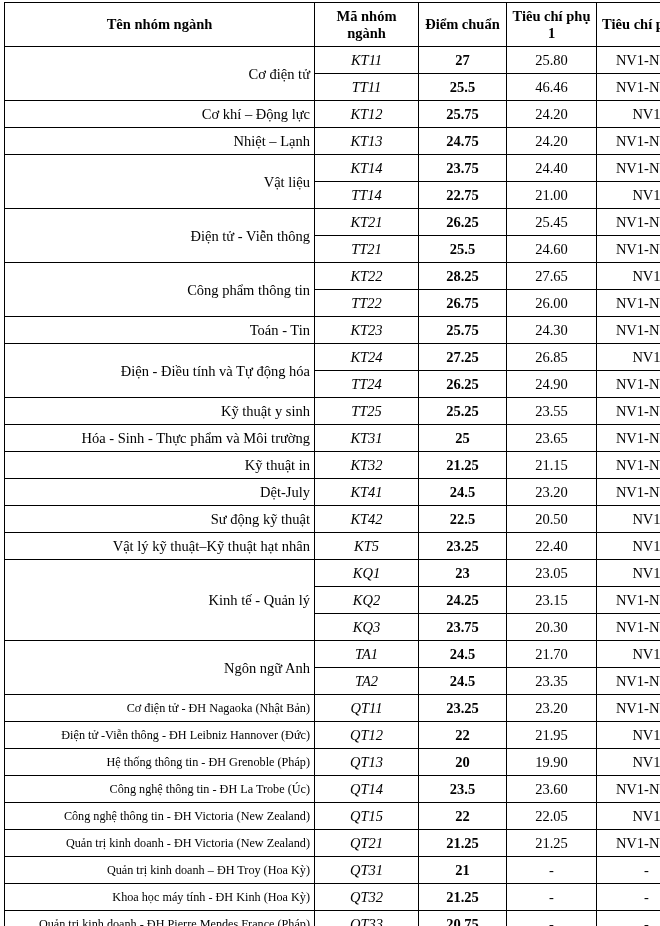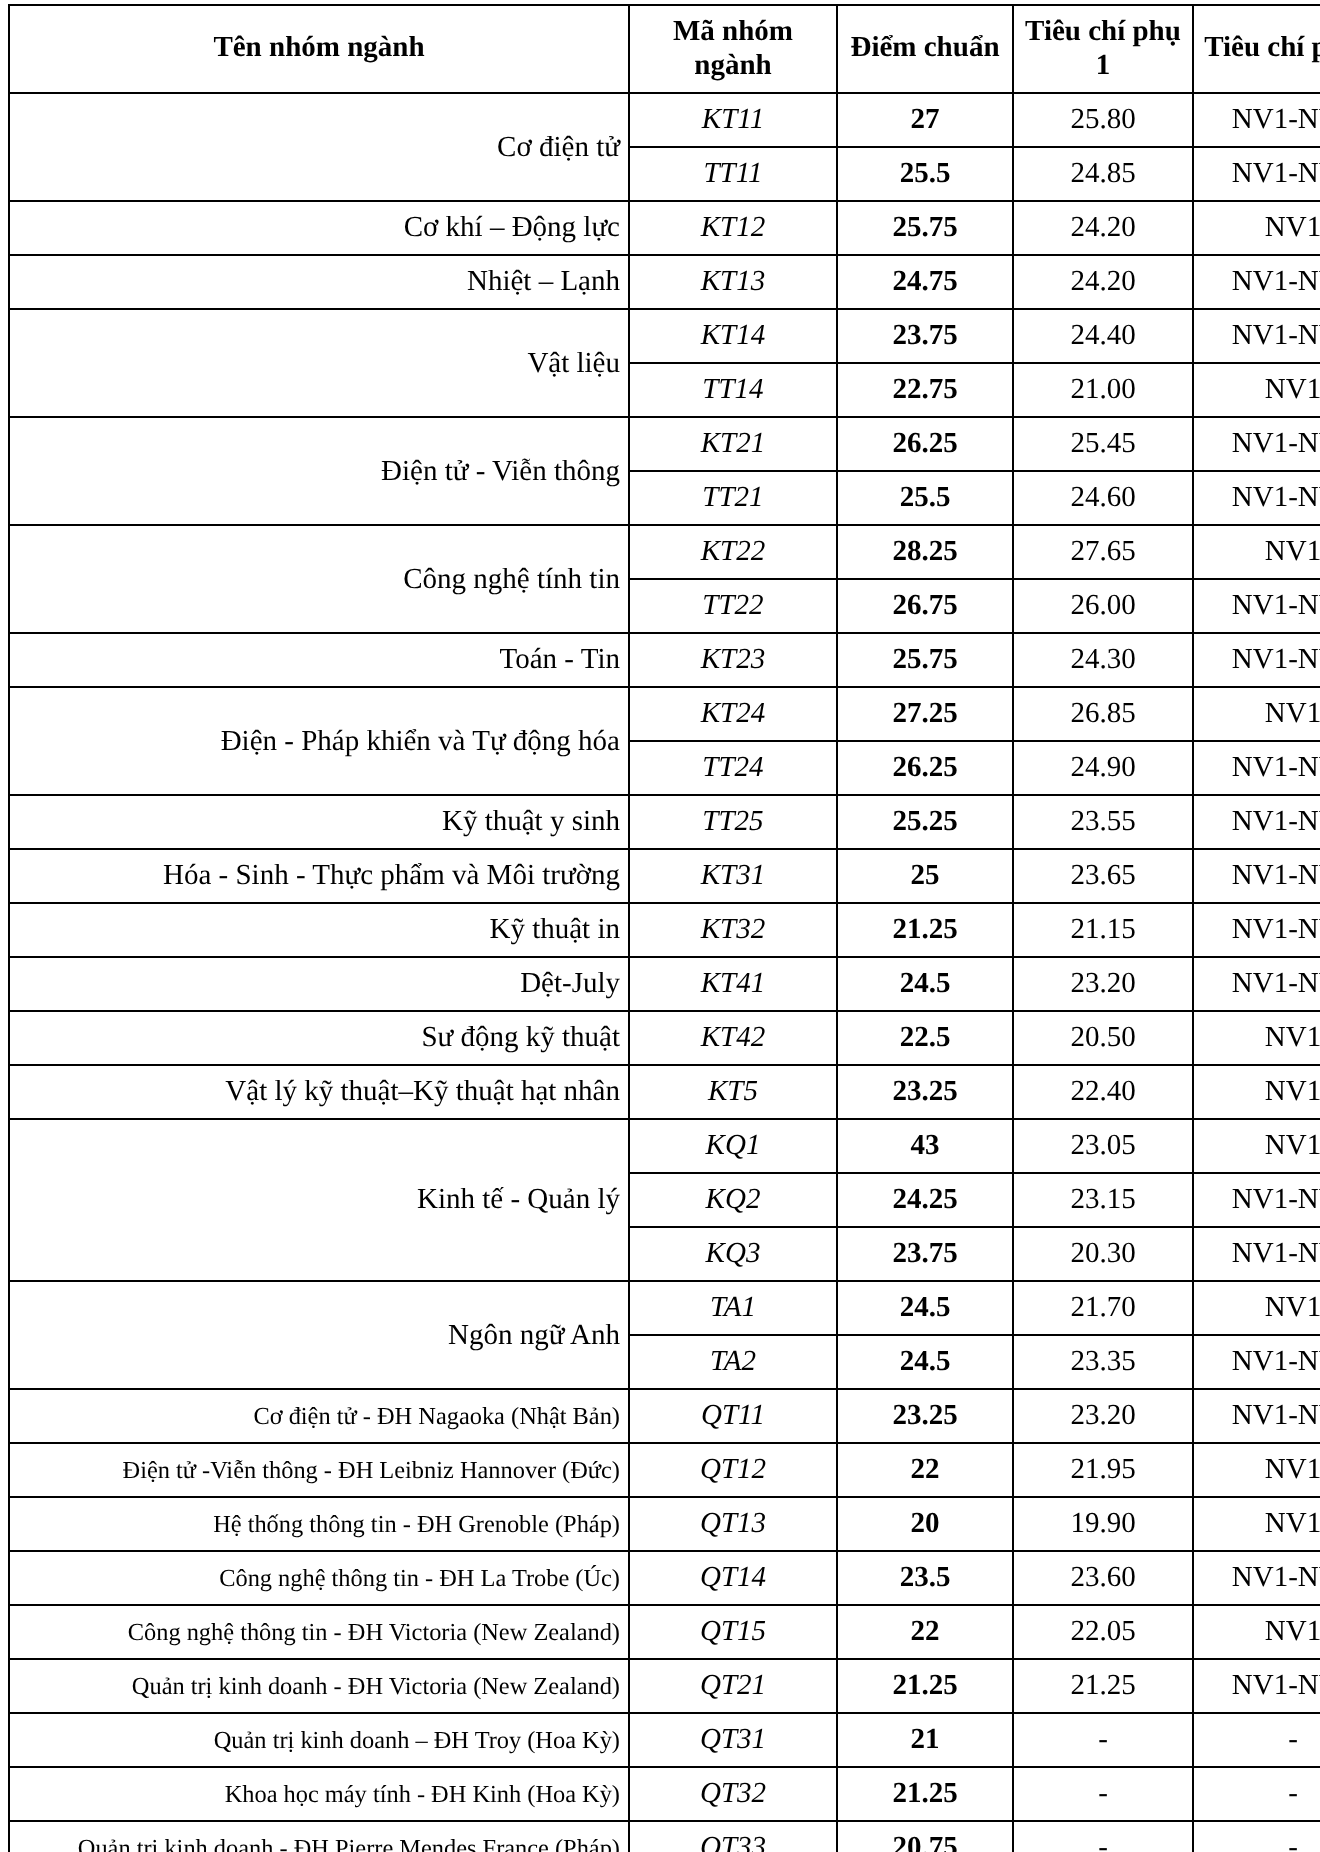--- a/index.html
+++ b/index.html
@@ -91,21 +91,21 @@
         <tr class="row">
           <td class="name" rowspan="2">Cơ điện tử</td>
           <td class="code">KT11</td>
           <td class="score">27</td>
           <td class="tc">25.80</td>
           <td class="tc">NV1-NV3</td>
         </tr>
         <tr class="row">
           <td class="code">TT11</td>
           <td class="score">25.5</td>
-          <td class="tc">24.85</td>
+          <td class="tc">46.46</td>
           <td class="tc">NV1-NV3</td>
         </tr>
         <tr class="row">
           <td class="name">Cơ khí – Động lực</td>
           <td class="code">KT12</td>
           <td class="score">25.75</td>
           <td class="tc">24.20</td>
           <td class="tc">NV1</td>
         </tr>
         <tr class="row">
@@ -135,41 +135,41 @@
           <td class="tc">25.45</td>
           <td class="tc">NV1-NV2</td>
         </tr>
         <tr class="row">
           <td class="code">TT21</td>
           <td class="score">25.5</td>
           <td class="tc">24.60</td>
           <td class="tc">NV1-NV2</td>
         </tr>
         <tr class="row">
-          <td class="name" rowspan="2">Công nghệ tính tin</td>
+          <td class="name" rowspan="2">Công phẩm thông tin</td>
           <td class="code">KT22</td>
           <td class="score">28.25</td>
           <td class="tc">27.65</td>
           <td class="tc">NV1</td>
         </tr>
         <tr class="row">
           <td class="code">TT22</td>
           <td class="score">26.75</td>
           <td class="tc">26.00</td>
           <td class="tc">NV1-NV3</td>
         </tr>
         <tr class="row">
           <td class="name">Toán - Tin</td>
           <td class="code">KT23</td>
           <td class="score">25.75</td>
           <td class="tc">24.30</td>
           <td class="tc">NV1-NV3</td>
         </tr>
         <tr class="row">
-          <td class="name" rowspan="2">Điện - Pháp khiển và Tự động hóa</td>
+          <td class="name" rowspan="2">Điện - Điều tính và Tự động hóa</td>
           <td class="code">KT24</td>
           <td class="score">27.25</td>
           <td class="tc">26.85</td>
           <td class="tc">NV1</td>
         </tr>
         <tr class="row">
           <td class="code">TT24</td>
           <td class="score">26.25</td>
           <td class="tc">24.90</td>
           <td class="tc">NV1-NV2</td>
@@ -212,21 +212,21 @@
         <tr class="row">
           <td class="name">Vật lý kỹ thuật–Kỹ thuật hạt nhân</td>
           <td class="code">KT5</td>
           <td class="score">23.25</td>
           <td class="tc">22.40</td>
           <td class="tc">NV1</td>
         </tr>
         <tr class="row">
           <td class="name" rowspan="3">Kinh tế - Quản lý</td>
           <td class="code">KQ1</td>
-          <td class="score">43</td>
+          <td class="score">23</td>
           <td class="tc">23.05</td>
           <td class="tc">NV1</td>
         </tr>
         <tr class="row">
           <td class="code">KQ2</td>
           <td class="score">24.25</td>
           <td class="tc">23.15</td>
           <td class="tc">NV1-NV3</td>
         </tr>
         <tr class="row">

